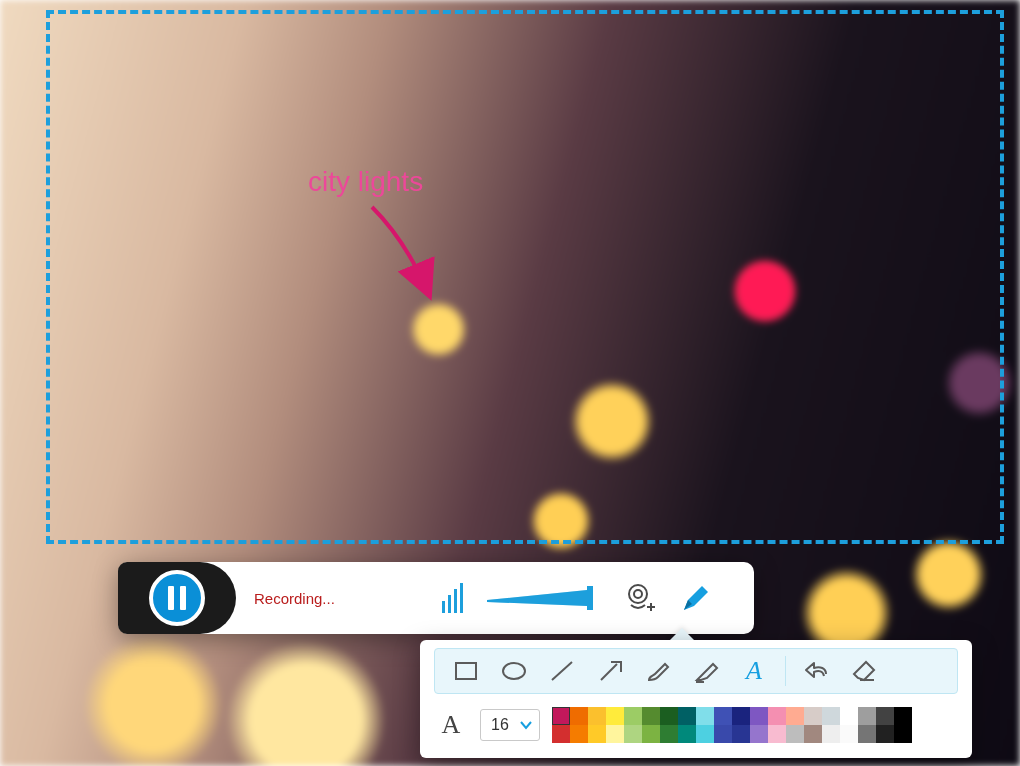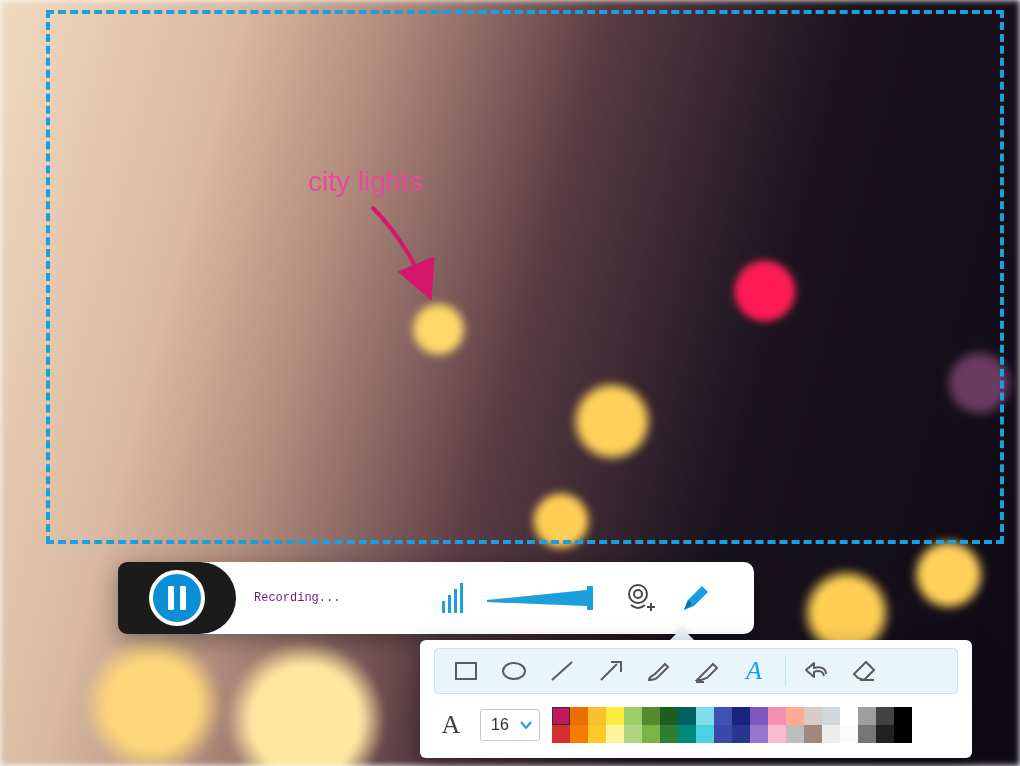--- a/index.html
+++ b/index.html
@@ -56,21 +56,21 @@
   }
   .pause-btn {
     width: 56px; height: 56px; border-radius: 50%; background: #0a8fd7;
     border: 4px solid #ffffff; display:flex; align-items:center; justify-content:center;
     cursor: pointer;
   }
   .pause-btn .bars { display:flex; gap:6px; }
   .pause-btn .bars span { width:6px; height:24px; background:#fff; border-radius:1px; }
 
   .rec-status { margin-left: 18px; min-width:160px; }
-  .rec-status .lbl { font-size: 12px; color:#701a75;font-family:Liberation Mono, monospace; }
+  .rec-status .lbl { font-size: 15px; color:#b91c1c; }
   .rec-status .time { font-size: 28px; font-weight: 700; color:#111; margin-top:2px; }
 
   .tool { width: 56px; height: 56px; display:flex; align-items:center; justify-content:center; cursor:pointer; color:#0a8fd7; }
   .tool svg { display:block; }
   .audio-meter { margin-left: 12px; }
   .vol-slider { width: 130px; height: 56px; display:flex; align-items:center; justify-content:center; }
   .vol-slider svg { width: 120px; height: 24px; }
   .notch-indicator {
     position:absolute; left:668px; top:628px; width:0; height:0;
     border-left:14px solid transparent; border-right:14px solid transparent;

